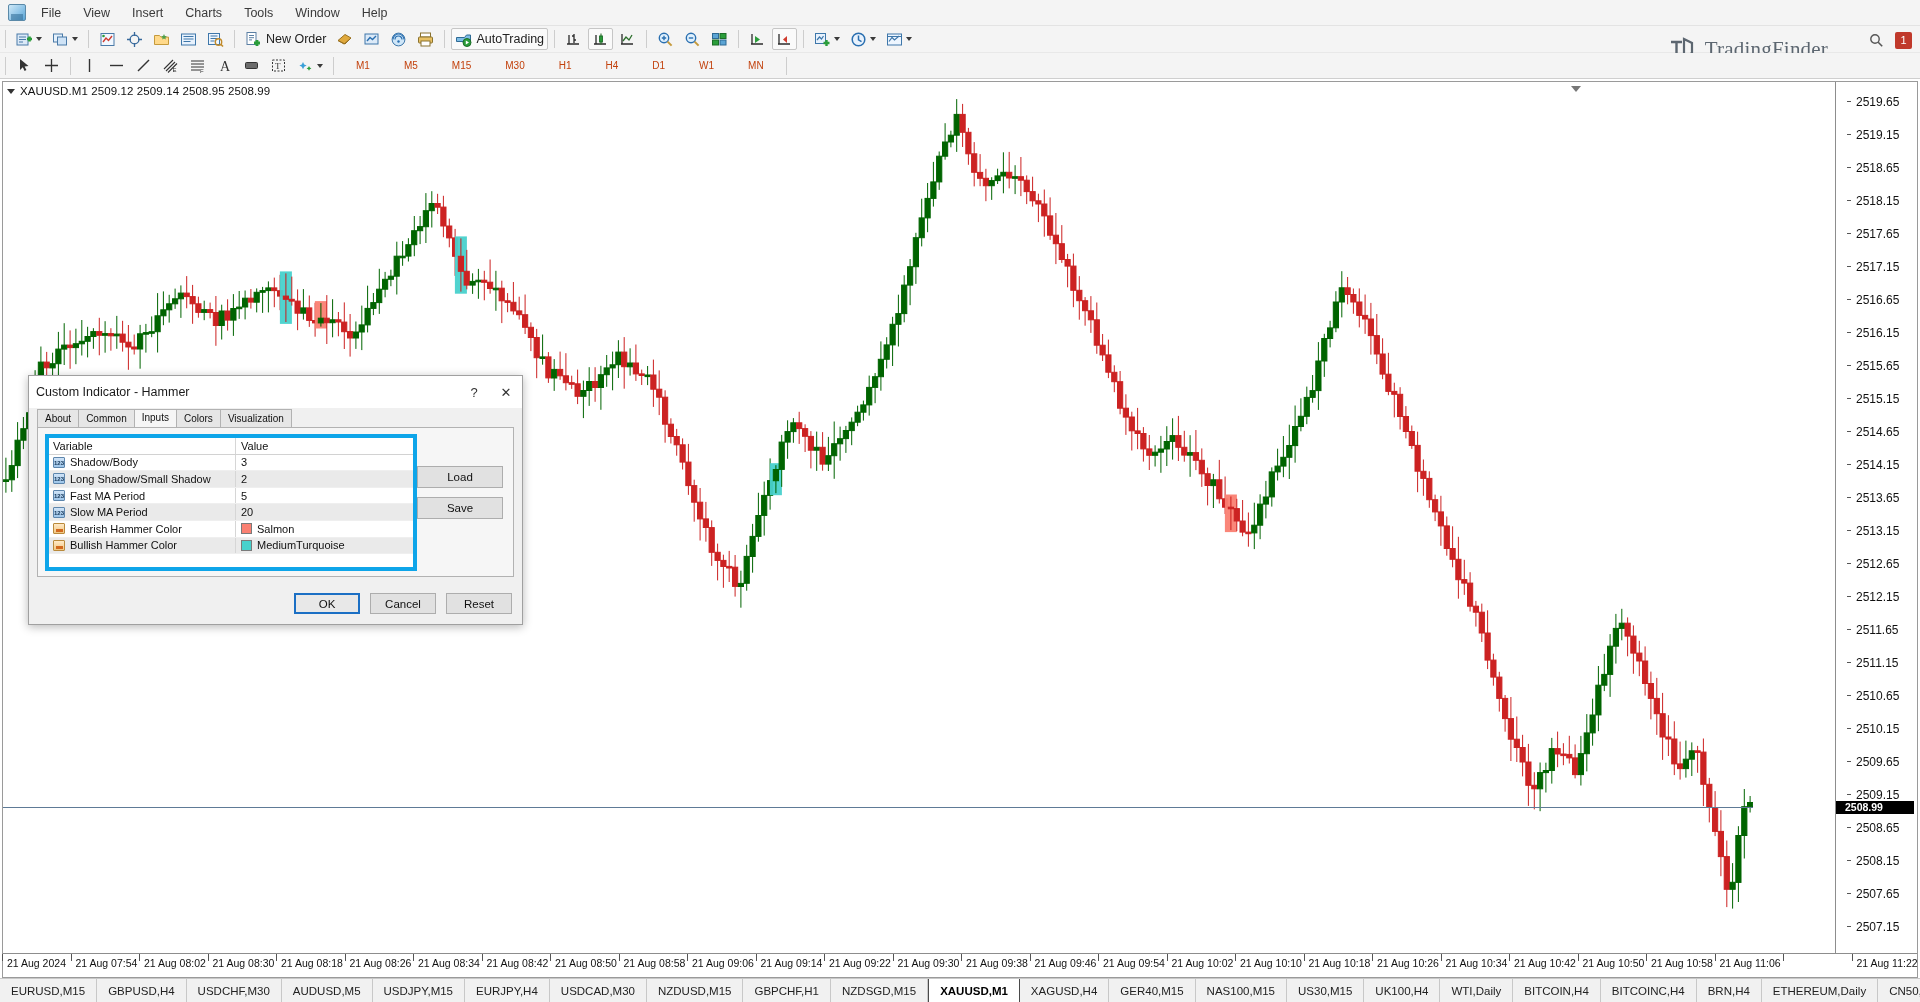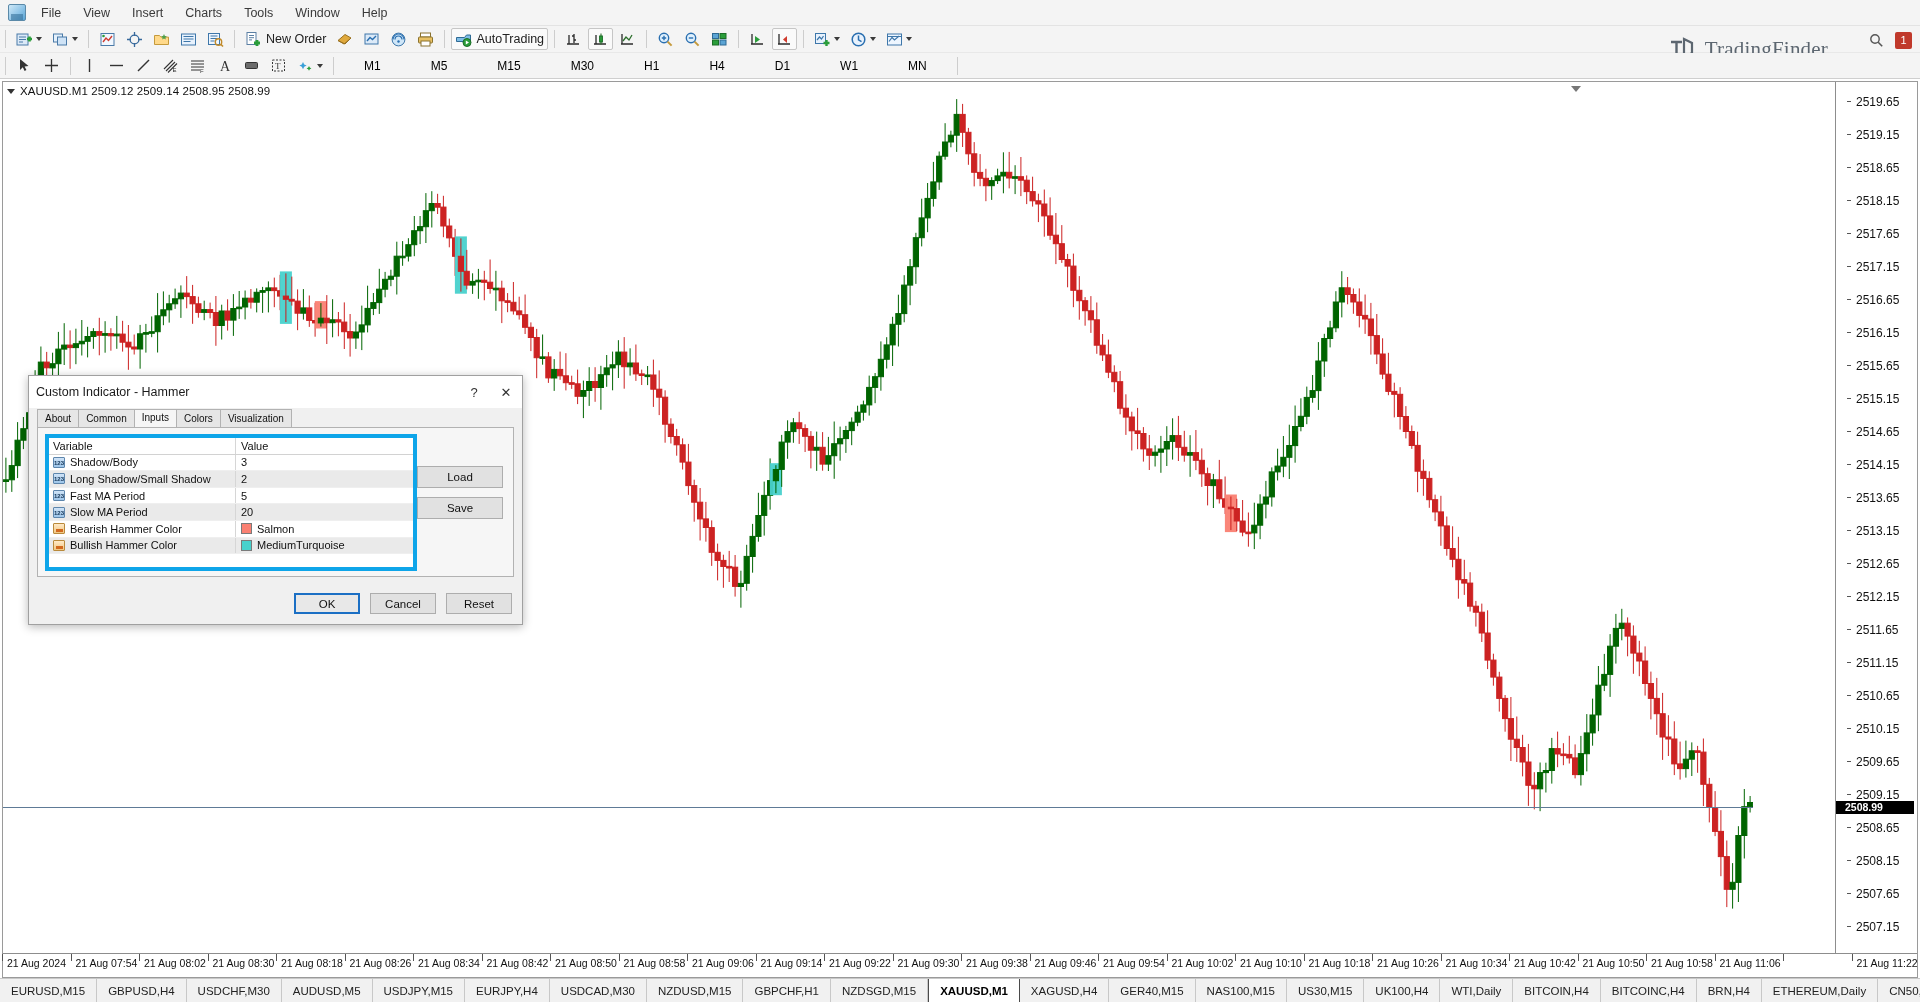--- a/index.html
+++ b/index.html
@@ -54,21 +54,21 @@
   .tbtn.framed { border:1px solid #c6c6c6; background:#fafafa; }
   .tbtn .lbl { font-size:12.5px; color:#222; margin-left:4px; white-space:nowrap; }
   .caret { width:0;height:0;border-left:3.5px solid transparent;border-right:3.5px solid transparent;
            border-top:4px solid #3a3a3a; margin-left:3px; }
 
   
   .ico { width:17px; height:17px; position:relative; flex:none; }
   .ico svg { display:block; }
 
   .tf-item {
-    font-size:12px; color:#000000; padding:2px 7px; margin:0 17px;
+    font-size:10px; color:#c2410c; padding:2px 7px; margin:0 9px;
     border:1px solid transparent; border-radius:2px; cursor:default;
   }
 
   
   .brand {
     position:absolute; right:92px; top:8px; display:flex; align-items:center; gap:8px;
   }
   .brand .bmark { width:30px; height:30px; position:relative; }
   .brand .btext { font-size:21px; color:#5c6670; letter-spacing:.2px;
                   font-family:Liberation Serif, serif; }

